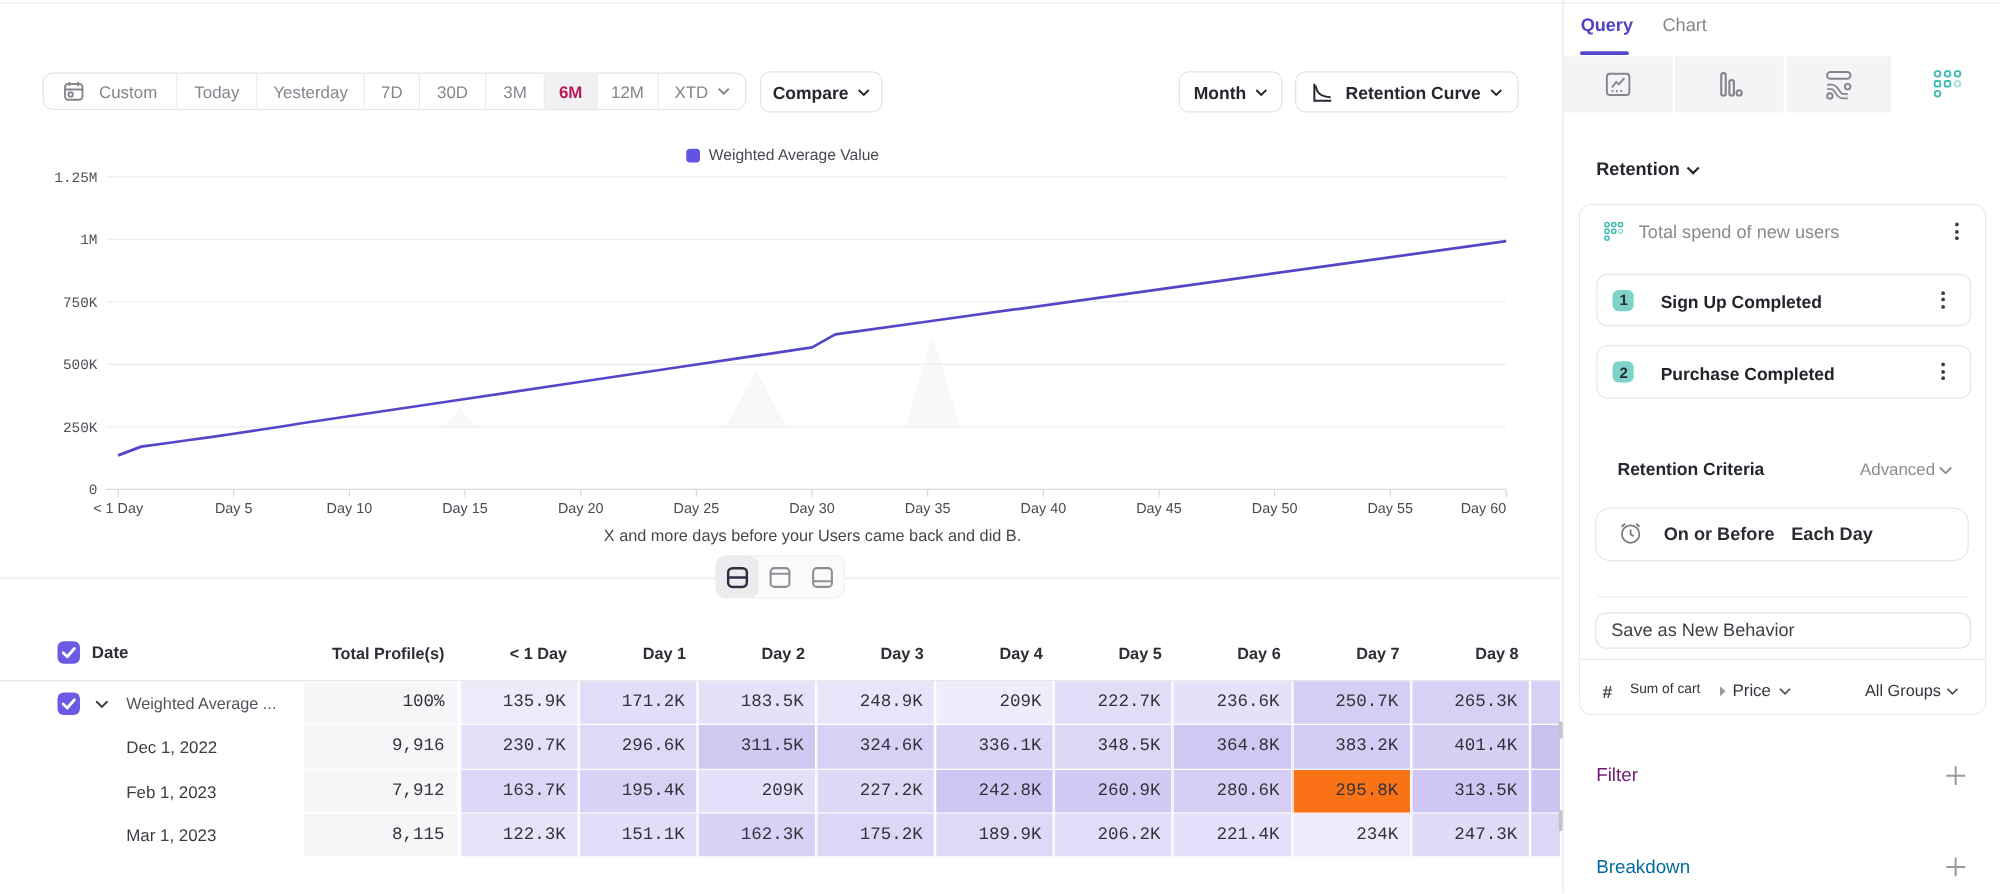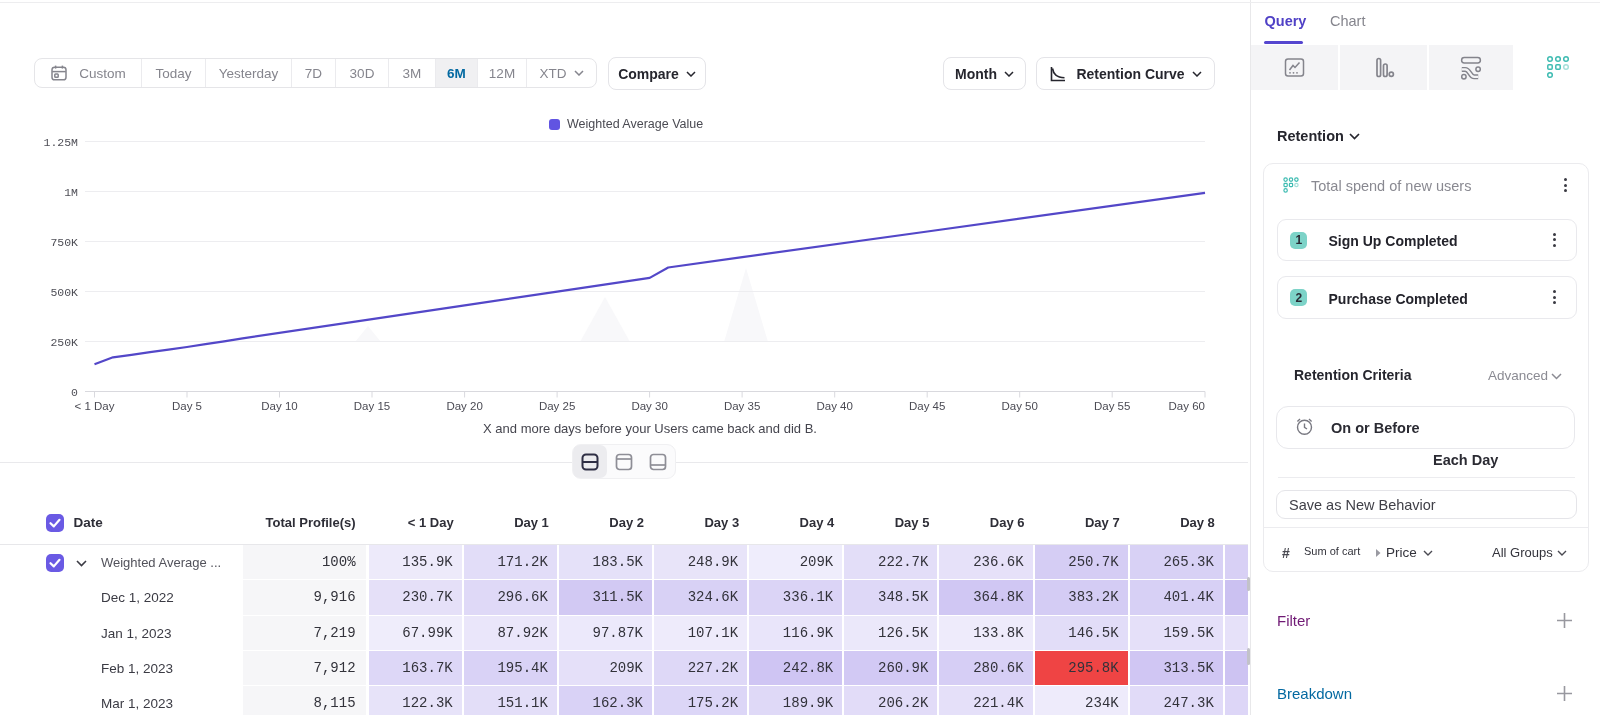--- a/index.html
+++ b/index.html
@@ -4,21 +4,21 @@
 <style>
 * { margin:0; padding:0; box-sizing:border-box; }
 html,body { width:1600px; height:715px; background:#fff; font-family:"Liberation Sans", sans-serif; overflow:hidden; }
 .abs { position:absolute; }
 #page { position:relative; width:1600px; height:715px; background:#fff; overflow:hidden; }
 
 
 #seg { left:34px; top:58px; height:30px; border:1px solid #e5e5e8; border-radius:8px; display:flex; background:#fff; }
 #seg .cell { display:flex; align-items:center; justify-content:center; font-size:13.5px; color:#85858d; border-right:1px solid #ebebee; height:100%; }
 #seg .cell:last-child { border-right:none; }
-#seg .sel { background:#f0f0f2; color:#0369a1; font-weight:bold; }
+#seg .sel { background:#f0f0f2; color:#be185d; font-weight:bold; }
 .btn { border:1px solid #e4e4e8; border-radius:8px; background:#fff; display:flex; align-items:center; justify-content:center; font-size:14px; font-weight:600; color:#26262e; }
 .chev { display:inline-block; margin-left:7px; }
 
 
 #legend { left:549px; top:117px; display:flex; align-items:center; }
 #legend .sq { width:11px; height:11px; border-radius:3px; background:#6154e2; margin-right:7px; }
 #legend .t { font-size:12.5px; color:#4a4a52; }
 #caption { left:50px; top:421px; width:1200px; text-align:center; font-size:13px; color:#45454e; }
 
 
@@ -262,46 +262,31 @@
       <td class="num cellbg" style="background:#d2c9f3">311.5K</td>
       <td class="num cellbg" style="background:#d8d1f5">324.6K</td>
       <td class="num cellbg" style="background:#dbd4f6">336.1K</td>
       <td class="num cellbg" style="background:#ded8f7">348.5K</td>
       <td class="num cellbg" style="background:#d0c7f3">364.8K</td>
       <td class="num cellbg" style="background:#d4ccf4">383.2K</td>
       <td class="num cellbg" style="background:#d7d0f5">401.4K</td>
       <td class="cellbg" style="background:#cbc1f1;border-right:none;"></td>
     </tr>
     <tr class="drow">
-      <td class="datelbl">Jan 1, 2023</td>
-      <td class="num tpcell">7,219</td>
-          <td class="cellbg" style="background:#fff"></td>
-      <td class="num cellbg" style="background:#efedfb">67.99K</td>
-      <td class="num cellbg" style="background:#eae6fa">87.92K</td>
-      <td class="num cellbg" style="background:#ece9fb">97.87K</td>
-      <td class="num cellbg" style="background:#eeebfb">107.1K</td>
-      <td class="num cellbg" style="background:#e9e5fa">116.9K</td>
-      <td class="num cellbg" style="background:#ebe8fa">126.5K</td>
-      <td class="num cellbg" style="background:#eeebfb">133.8K</td>
-      <td class="num cellbg" style="background:#e2ddf8">146.5K</td>
-      <td class="num cellbg" style="background:#e5e0f9">159.5K</td>
-      <td class="cellbg" style="background:#e6e1f9;border-right:none;"></td>
-    </tr>
-    <tr class="drow">
       <td class="datelbl">Feb 1, 2023</td>
       <td class="num tpcell">7,912</td>
           <td class="cellbg" style="background:#fff"></td>
       <td class="num cellbg" style="background:#ddd7f7">163.7K</td>
       <td class="num cellbg" style="background:#d9d2f6">195.4K</td>
       <td class="num cellbg" style="background:#e5e0f9">209K</td>
       <td class="num cellbg" style="background:#ded8f7">227.2K</td>
       <td class="num cellbg" style="background:#cfc5f3">242.8K</td>
       <td class="num cellbg" style="background:#d2c9f4">260.9K</td>
       <td class="num cellbg" style="background:#d6cef5">280.6K</td>
-      <td class="num cellbg" style="background:#ef4444">295.8K</td>
+      <td class="num cellbg" style="background:#f97316">295.8K</td>
       <td class="num cellbg" style="background:#d0c6f3">313.5K</td>
       <td class="cellbg" style="background:#cdc3f2;border-right:none;"></td>
     </tr>
     <tr class="drow">
       <td class="datelbl">Mar 1, 2023</td>
       <td class="num tpcell">8,115</td>
           <td class="cellbg" style="background:#fff"></td>
       <td class="num cellbg" style="background:#e7e3f9">122.3K</td>
       <td class="num cellbg" style="background:#e3def8">151.1K</td>
       <td class="num cellbg" style="background:#d9d2f6">162.3K</td>
@@ -403,21 +388,21 @@
       </svg>
     <div class="abs" style="left:25px;top:406px;width:298.5px;height:42.5px;border:1px solid #e8e8ec;border-radius:12px;background:#fff;"></div>
     <svg class="abs" style="left:43px;top:416px;" width="21" height="21" viewBox="0 0 21 21" fill="none" stroke="#787880" stroke-width="1.4">
       <circle cx="10.5" cy="11.2" r="7"></circle>
       <path d="M10.5 7.6 L10.5 11.4 L13 13"></path>
       <path d="M3.4 5.4 L6 3"></path>
         <path d="M17.6 5.4 L15 3"></path>
     </svg>
     <div class="abs" style="left:80px;top:367px;"></div>
     <div class="abs" style="left:80px;top:420px;font-size:14.5px;font-weight:600;color:#2b2b33;">On or Before</div>
-    <div class="abs" style="left:182px;top:420px;font-size:14.5px;font-weight:600;color:#2b2b33;margin-top:32px;">Each Day</div>
+    <div class="abs" style="left:182px;top:420px;font-size:14.5px;font-weight:600;color:#2b2b33;">Each Day</div>
     <div class="abs" style="left:27px;top:477px;width:297px;height:1px;background:#ececef;"></div>
 
     <div class="abs" style="left:25px;top:489.5px;width:300.5px;height:29.5px;border:1px solid #e5e5e9;border-radius:9px;background:#fff;"></div>
     <div class="abs" style="left:38px;top:496.5px;font-size:14.5px;color:#3f3f47;">Save as New Behavior</div>
 
     <div class="abs" style="left:12px;top:526.5px;width:325.5px;height:1px;background:#ececef;"></div>
     <div class="abs" style="left:31px;top:544.5px;font-size:14px;font-weight:600;color:#4a4a52;">#</div>
     <div class="abs" style="left:53px;top:545px;font-size:11px;font-weight:500;color:#33333b;">Sum of cart</div>
     <svg class="abs" style="left:124px;top:548.5px;" width="6" height="8" viewBox="0 0 6 8" fill="#9a9aa2">
         <path d="M1 0 L5.5 4 L1 8 Z"></path>

